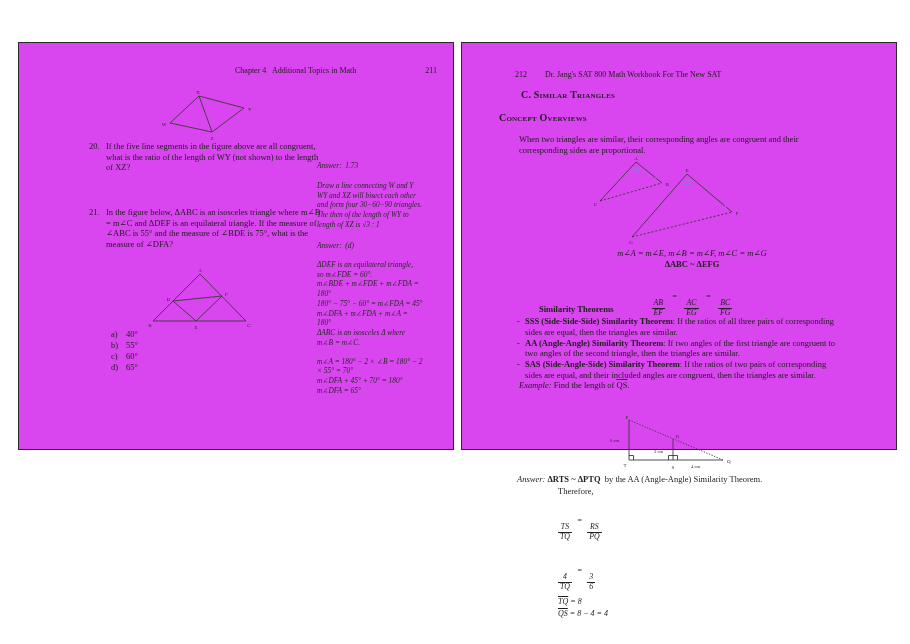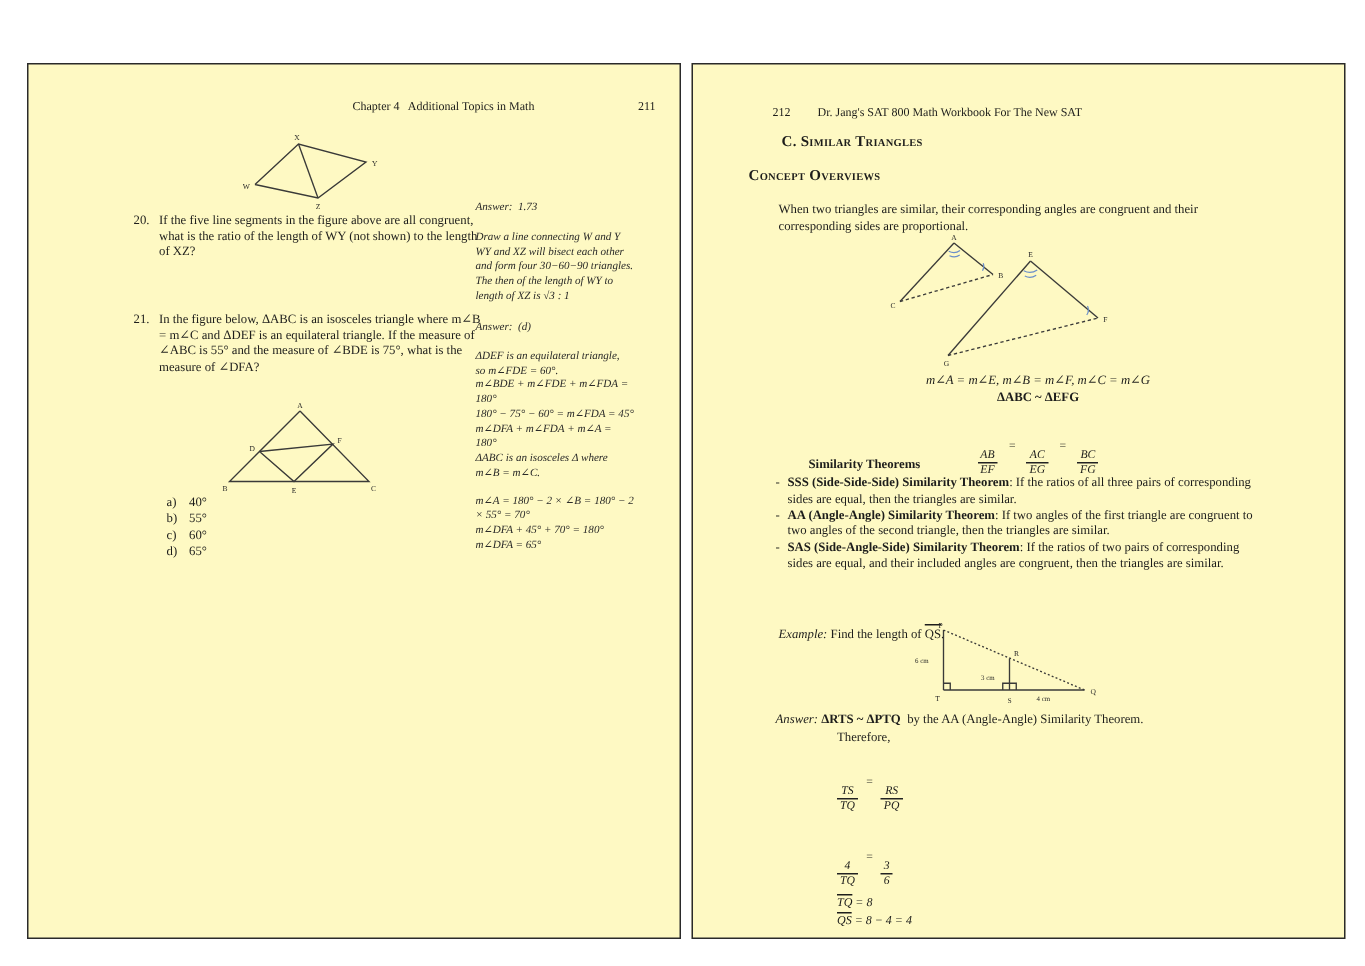--- a/index.html
+++ b/index.html
@@ -1,26 +1,26 @@
 <!DOCTYPE html>
 <html><head>
 <meta charset="utf-8">
 <style>
   html,body{margin:0;padding:0;}
   body{width:910px;height:644px;background:#ffffff;font-family:"Liberation Serif","DejaVu Serif",serif;color:#1d1d1b;position:relative;overflow:hidden;}
-  .page{position:absolute;top:42px;width:436px;height:584px;background:#fef9c3;border:1px solid #2a2a2a;box-sizing:border-box;}
+  .page{position:absolute;top:42px;width:436px;height:408px;background:#d946ef;border:1px solid #2a2a2a;box-sizing:border-box;}
   #pageL{left:18px;}
   #pageR{left:461px;}
   .abs{position:absolute;}
   .t{font-size:8.5px;line-height:1.24;}
   .sm{font-size:8px;}
   .it{font-style:italic;}
   .b{font-weight:bold;}
   .pre{white-space:pre;}
-  .anscol{font-size:7.4px;font-style:italic;line-height:1.32;color:#2a2a28;}
+  .anscol{font-size:7.4px;font-style:italic;line-height:1.32;color:#2a2a28;margin-top:28px;}
   .qrow{display:flex;}
   .qnum{width:17px;flex:none;}
   .choice{display:flex;font-size:8.5px;line-height:1.28;}
   .choice .cl{width:15px;flex:none;}
   .sc{font-variant:small-caps;letter-spacing:.2px;}
   .headrow{display:flex;justify-content:space-between;}
   .theorem{display:flex;font-size:8.5px;line-height:1.27;}
   .theorem .dash{width:8px;flex:none;}
   .frac{display:inline-flex;flex-direction:column;text-align:center;vertical-align:-6px;line-height:1.12;font-size:7.8px;margin-top:28px;}
   .frac .top{border-bottom:.8px solid #222;padding:0 2px;display:block;}
@@ -191,21 +191,21 @@
     <div class="theorem">
       <span class="dash">-</span>
       <span><span class="b">AA (Angle-Angle) Similarity Theorem</span><span>: If two angles of the first triangle are congruent to two angles of the second triangle, then the triangles are similar.</span></span>
     </div>
     <div class="theorem">
       <span class="dash">-</span>
       <span><span class="b">SAS (Side-Angle-Side) Similarity Theorem</span><span>: If the ratios of two pairs of corresponding sides are equal, and their included angles are congruent, then the triangles are similar.</span></span>
     </div>
   </div>
 
-  <div class="abs t" style="left:57px;top:374px;">
+  <div class="abs t" style="left:57px;top:337px;">
     <span class="it">Example:</span><span class="pre"> Find the length of </span><span class="ov">QS</span><span>.</span>
   </div>
 
   <svg class="abs" style="left:145px;top:369px;" width="130" height="64" viewBox="0 0 130 64">
     <line class="figline" x1="22" y1="8" x2="22" y2="48"></line>
     <line class="figline" x1="22" y1="48" x2="116" y2="48"></line>
     <line class="figdot" x1="22" y1="8" x2="116" y2="48"></line>
     <line class="figline" x1="66" y1="27" x2="66" y2="48"></line>
     <path class="figline" d="M22,43.5 L26.5,43.5 L26.5,48"></path>
     <path class="figline" d="M61.5,48 L61.5,43.5 L66,43.5"></path>

